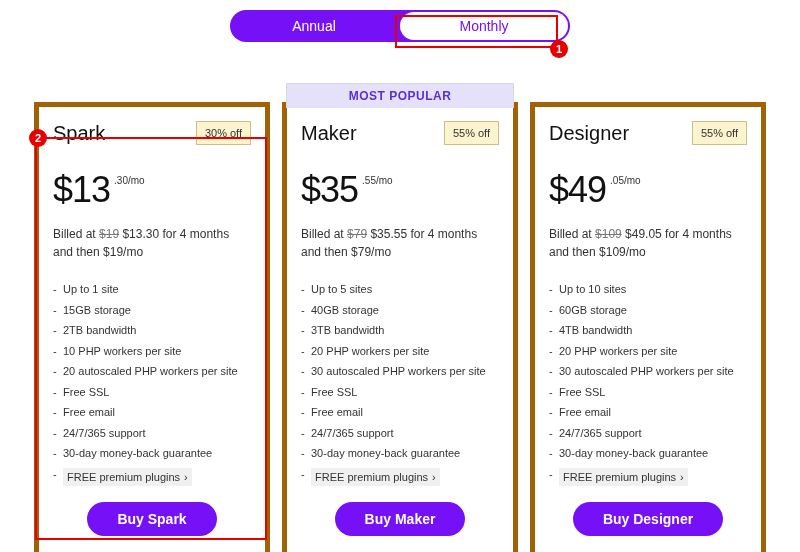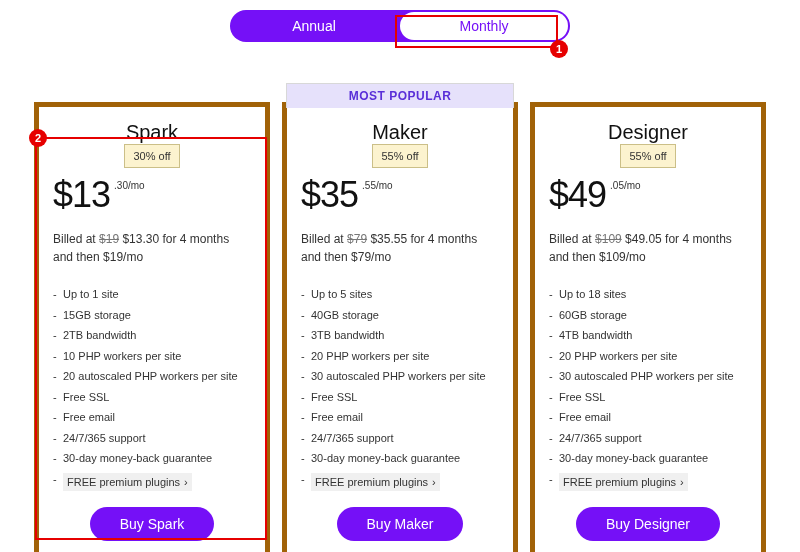--- a/index.html
+++ b/index.html
@@ -8,39 +8,39 @@
 .toggle-wrap { display: flex; justify-content: center; padding-top: 10px; }
 .toggle { display: flex; background: #7510f7; border-radius: 999px; width: 340px; height: 32px; align-items: center; }
 .toggle-opt { flex: 1; text-align: center; font-size: 14px; line-height: 28px; cursor: pointer; }
 .toggle-annual { color: #fff; }
 .toggle-monthly { background: #fff; color: #7510f7; border-radius: 999px; margin: 2px; height: 28px; line-height: 28px; }
 
 .plans { display: flex; justify-content: center; gap: 12px; margin-top: 60px; padding: 0 20px; }
 .plan { border: 5px solid #a16207; background: #fff; width: 236px; position: relative; padding: 14px 14px 16px 14px; }
 .popular-badge { position: absolute; top: -24px; left: -1px; right: -1px; background: #e6e1fb; color: #5a2fd8; text-align: center; font-size: 12px; font-weight: 700; padding: 5px 0; border: 1px solid #d8d8d8; border-bottom: none; letter-spacing: 0.5px; }
 
-.plan-head { display: flex; justify-content: space-between; align-items: center; flex-direction: column; }
+.plan-head { display: flex; justify-content: space-between; align-items: center; }
 .plan-name { font-size: 20px; font-weight: 400; color: #111; }
 .discount { background: #fcf3cf; border: 1px solid #cbbf88; color: #333; font-size: 11px; padding: 5px 8px; }
 
-.price-row { display: flex; align-items: flex-start; margin-top: 6px; }
+.price-row { display: flex; align-items: flex-start; margin-top: 24px; }
 .price-main { font-size: 36px; font-weight: 400; color: #111; letter-spacing: -1px; }
 .price-sub { font-size: 10px; color: #333; margin-left: 4px; margin-top: 6px; }
 
 .billing { font-size: 12px; color: #333; margin-top: 14px; line-height: 1.5; }
 .billing s { color: #777; }
 
 .features { list-style: none; margin-top: 18px; }
 .features li { font-size: 11px; color: #333; padding: 2px 0 2px 10px; position: relative; line-height: 1.5; }
 .features li::before { content: "-"; position: absolute; left: 0; }
 
 .plugin-row { display: inline-flex; align-items: center; background: #f0f0f0; padding: 1px 4px; font-size: 11px; color: #333; margin-top: 2px; }
 .chevron { margin-left: 4px; }
 
-.buy { display: block; margin: 14px auto 0 auto; background: #7510f7; color: #fff; border: none; border-radius: 999px; padding: 9px 30px; font-size: 14px; cursor: pointer; }
+.buy { display: block; margin: 14px auto 0 auto; background: #7510f7; color: #fff; border: none; border-radius: 999px; padding: 9px 30px; font-size: 14px; cursor: pointer; font-weight: bold; }
 
 
 .ann-box { position: absolute; border: 2px solid #e60000; pointer-events: none; }
 .ann-circle { position: absolute; width: 18px; height: 18px; border-radius: 50%; background: #e60000; color: #fff; font-size: 11px; font-weight: 700; display: flex; align-items: center; justify-content: center; pointer-events: none; }
 
 #ann1-box { left: 395px; top: 15px; width: 163px; height: 33px; }
 #ann1-num { left: 550px; top: 40px; }
 #ann2-box { left: 35px; top: 137px; width: 232px; height: 403px; }
 #ann2-num { left: 29px; top: 129px; }
 </style>
@@ -127,21 +127,21 @@
       <div class="discount">55% off</div>
     </div>
     <div class="price-row">
       <div class="price-main">$49</div>
       <div class="price-sub">.05/mo</div>
     </div>
     <div class="billing">
       <span>Billed at </span><s>$109</s><span> $49.05 for 4 months and then $109/mo</span>
     </div>
     <ul class="features">
-      <li>Up to 18 sites</li>
+      <li>Up to 10 sites</li>
       <li>60GB storage</li>
       <li>4TB bandwidth</li>
       <li>20 PHP workers per site</li>
       <li>30 autoscaled PHP workers per site</li>
       <li>Free SSL</li>
       <li>Free email</li>
       <li>24/7/365 support</li>
       <li>30-day money-back guarantee</li>
       <li>
         <span class="plugin-row">

